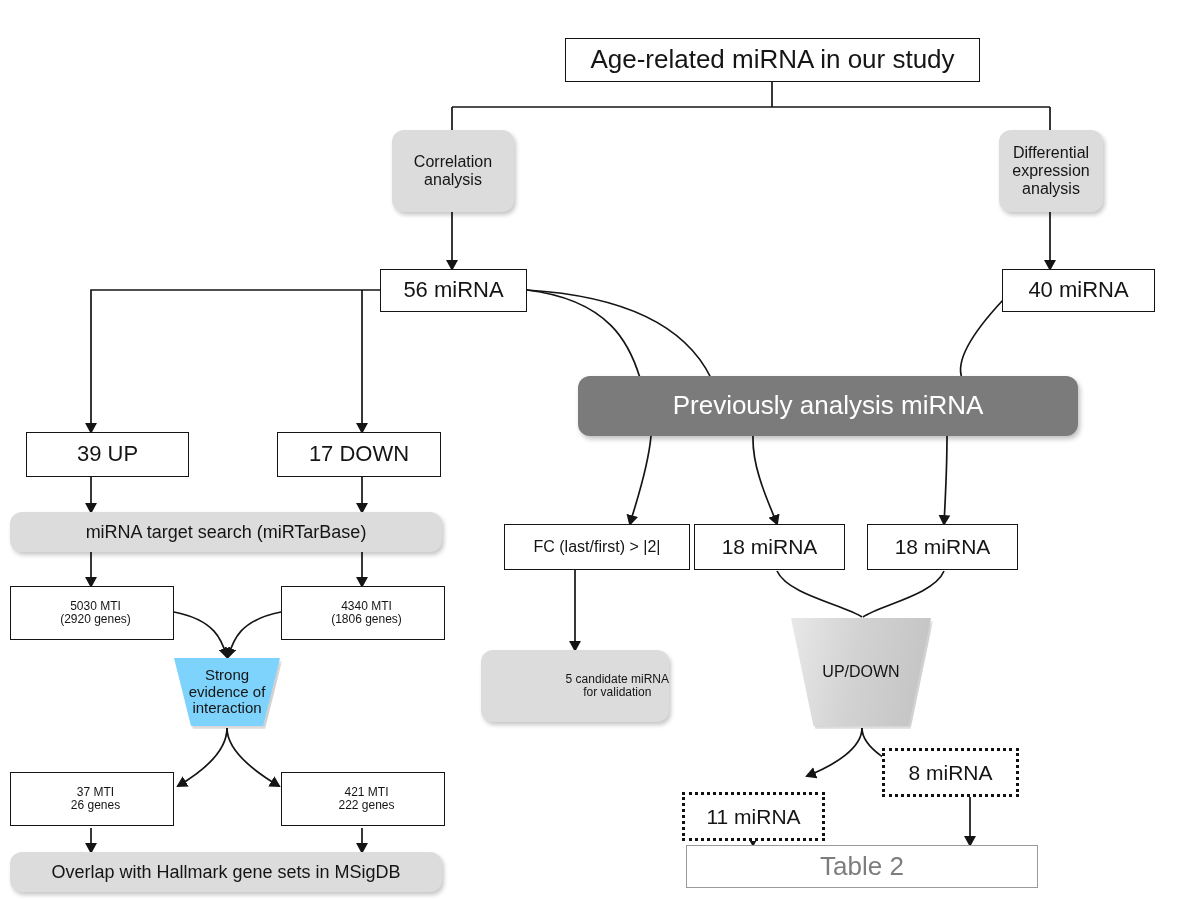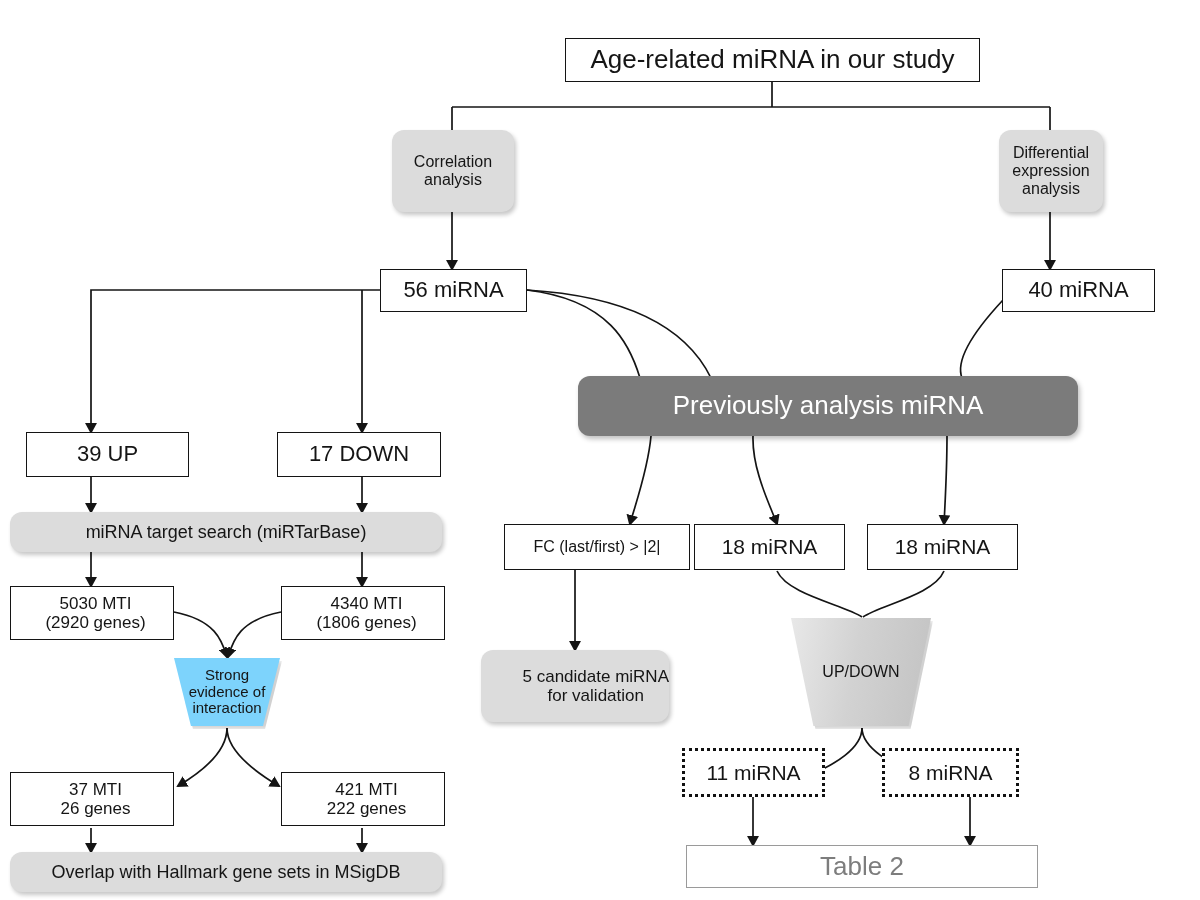--- a/index.html
+++ b/index.html
@@ -83,21 +83,21 @@
     background: rgba(0,0,0,0.18);
     -webkit-clip-path: polygon(0% 0%, 100% 0%, 84% 100%, 16% 100%);
     clip-path: polygon(0% 0%, 100% 0%, 84% 100%, 16% 100%);
     filter: blur(2px);
   }
   .f26 { font-size: 26px; }
   .f22 { font-size: 22px; }
   .f21 { font-size: 21px; }
   .f20 { font-size: 16px; }
   .f19 { font-size: 18px; }
-  .f17 { font-size: 17px; padding-left: 7px; }
+  .f17 { font-size: 12px; padding-left: 7px; }
   .f16 { font-size: 16px; }
   .f15 { font-size: 15px; }
   .lbl { white-space: pre-line; display: block; }
 </style>
 </head>
 <body>
 
 <div id="canvas">
 
   <svg id="edges" viewBox="0 0 1200 900" xmlns="http://www.w3.org/2000/svg">
@@ -245,21 +245,21 @@
   <div class="node pill f17" style="left:481px; top:650px; width:188px; height:72px;justify-content:flex-end;">
     <span class="lbl">5 candidate miRNA
 for validation</span>
   </div>
 
   <div class="trap-shadow" style="left:793px; top:621px; width:140px; height:108px;"></div>
   <div class="node trap-grad f20" style="left:791px; top:618px; width:140px; height:108px;">
     <span class="lbl">UP/DOWN</span>
   </div>
 
-  <div class="node dotted f21" style="left:682px; top:748px; width:143px; height:49px;">
+  <div class="node dotted f21" style="left:682px; top:792px; width:143px; height:49px;">
     <span class="lbl">11 miRNA</span>
   </div>
 
   <div class="node dotted f21" style="left:882px; top:748px; width:137px; height:49px;">
     <span class="lbl">8 miRNA</span>
   </div>
 
   <div class="node rect-gray f26" style="left:686px; top:845px; width:352px; height:43px;">
     <span class="lbl">Table 2</span>
   </div>

